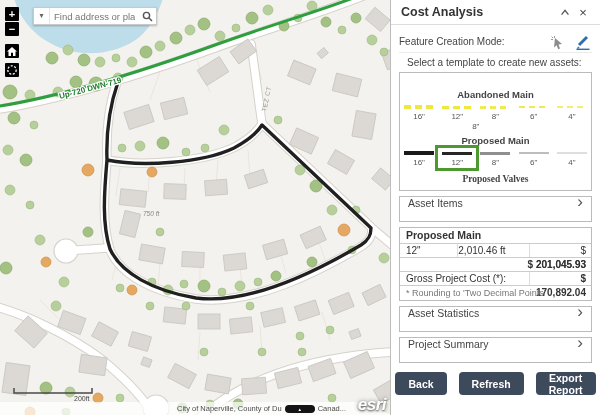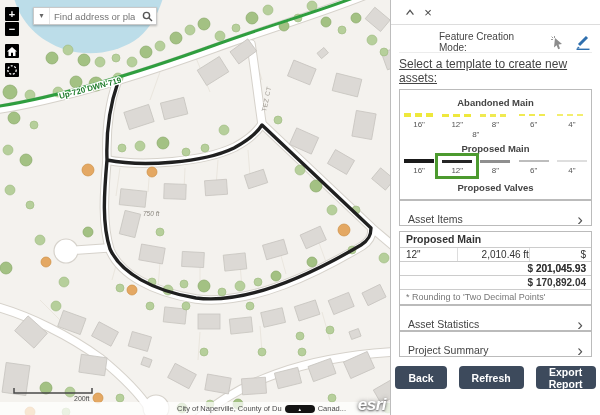--- a/index.html
+++ b/index.html
@@ -37,55 +37,55 @@
   .panel { width:210px; flex:none; background:#fff; border-left:1px solid #bdbdbd; display:flex; flex-direction:column; }
   .p-header { height:25px; flex:none; display:flex; align-items:center; padding:0 8px 0 10px; border-bottom:1px solid #ddd; }
   .p-title { font-size:12.5px; font-weight:bold; color:#333; flex:1; }
   .hicon { width:18px; text-align:center; color:#555; cursor:pointer; display:flex; justify-content:center; }
   .close-x { font-size:13px; color:#444; }
   .p-body { flex:1; padding:6px 8px 0; overflow:hidden; }
 
   .project-box { border:1px solid #9a9a9a; padding:3px 5px; font-size:11px; color:#333; margin-bottom:6px; }
 
   .feature-row { display:flex; align-items:center; height:22px; border-bottom:1px solid #ececec; margin-bottom:4px; }
-  .feature-label { font-size:10px; color:#444; flex:1;margin-left:40px; }
+  .feature-label { font-size:10px; color:#444; flex:1; }
   .fc-icon { margin-left:8px; cursor:pointer; display:flex; }
 
-  .prompt { font-size:12px; color:#444; margin:2px 0 4px;text-decoration:underline; }
-
-  .tpl-card { border:1px solid #bbb; padding-top:4px; }
+  .prompt { font-size:10px; color:#444; margin:2px 8px 4px; }
+
+  .tpl-card { border:1px solid #bbb; padding-top:13px; }
   .tpl-title { text-align:center; font-size:9.5px; font-weight:bold; color:#444; margin:3px 0 2px; }
-  .tpl-title.last { margin-top:6px; padding-bottom:4px; }
+  .tpl-title.last { margin-top:6px; padding-bottom:4px;font-family:Liberation Serif, serif; }
   .tpl-row { display:flex; }
   .tpl-item { width:20%; display:flex; flex-direction:column; align-items:center; cursor:pointer; }
   .tpl-item.selected { outline:3px solid #4c9a2f; }
   .swc { height:10px; display:flex; align-items:center; }
   .sw { width:30px; display:block; }
   .sw-y1 { height:4px;   background:repeating-linear-gradient(90deg,#eee83c 0 7px,rgba(0,0,0,0) 7px 11px); }
   .sw-y2 { height:3px;   background:repeating-linear-gradient(90deg,#eee83c 0 7px,rgba(0,0,0,0) 7px 11px); }
   .sw-y3 { height:3px;   background:repeating-linear-gradient(90deg,#f0ea52 0 6px,rgba(0,0,0,0) 6px 10px); }
   .sw-y4 { height:2px;   background:repeating-linear-gradient(90deg,#f0ea52 0 6px,rgba(0,0,0,0) 6px 10px); }
   .sw-y5 { height:2px;   background:repeating-linear-gradient(90deg,#f3ee6e 0 6px,rgba(0,0,0,0) 6px 10px); }
   .sw-p1 { height:4px; background:#1a1a1a; }
   .sw-p2 { height:3px; background:#262626; }
   .sw-p3 { height:3px; background:#8f8f8f; }
   .sw-p4 { height:2px; background:#bdbdbd; }
   .sw-p5 { height:2px; background:#dedede; }
   .tpl-size { font-size:8px; color:#555; height:10px; line-height:10px; }
   .row-offset { padding-left:33%; }
 
-  .bar { border:1px solid #bbb; height:26px; display:flex; align-items:flex-end; padding:0 8px;
-         font-size:10.5px; color:#444; cursor:pointer; background:#fff; }
+  .bar { border:1px solid #bbb; height:26px; display:flex; align-items:flex-start; padding:0 8px;
+         margin-top:5px; font-size:10.5px; color:#444; cursor:pointer; background:#fff; }
   .chev { margin-left:auto; font-size:17px; color:#555; line-height:10px; font-weight:normal; }
 
   .cost-card { border:1px solid #bbb; margin-top:5px; font-size:10px; color:#333; }
   .cc-header { font-weight:bold; font-size:10.5px; line-height:15px; padding:0 6px; border-bottom:1px solid #ccc; }
   .cc-row { display:flex; border-bottom:1px solid #ccc; height:14px; align-items:stretch; line-height:14px; }
   .cc-c1 { width:30%; padding-left:6px; }
-  .cc-c2 { width:38%; text-align:right; border-left:1px solid #ddd; border-right:1px solid #ddd; }
+  .cc-c2 { width:38%; text-align:left; border-left:1px solid #ddd; border-right:1px solid #ddd; }
   .cc-c3 { flex:1; text-align:right; padding-right:5px; }
   .cc-tl { width:68%; padding-left:6px; border-right:1px solid #ddd; }
   .cc-tv { flex:1; text-align:right; padding-right:5px; font-weight:bold; }
   .cc-note { font-size:9px; color:#777; line-height:14px; padding:0 6px; }
 
   .btn-row { display:flex; justify-content:center; gap:12px; margin-top:9px; }
   .btn { background:#3d4a5c; color:#fff; font-size:10.5px; font-weight:bold; border:none; border-radius:4px;
          height:23px; padding:0 13px; font-family:inherit; cursor:pointer; }
 </style>
 </head>
@@ -326,20 +326,21 @@
     <div class="attrib">
       <span>City of Naperville, County of Du</span>
       <span class="pill">▴</span>
       <span>Canad...</span>
     </div>
     <div class="esri">esri</div>
   </div>
 
   <div class="panel">
     <div class="p-header">
+      <span class="p-title">Cost Analysis</span>
       <span class="hicon">
         <svg width="12" height="10" viewBox="0 0 14 10">
           <polyline points="3,8 7,3 11,8" stroke="#555" stroke-width="1.5" fill="none"></polyline>
         </svg>
       </span>
       <span class="hicon close-x">×</span>
     </div>
 
     <div class="p-body">
 
@@ -453,20 +454,21 @@
         <div class="cc-header">Proposed Main</div>
         <div class="cc-row">
           <span class="cc-c1">12"</span>
           <span class="cc-c2">2,010.46 ft</span>
           <span class="cc-c3">$ 201,045.93</span>
         </div>
         <div class="cc-row">
           <span class="cc-tv">$ 201,045.93</span>
         </div>
         <div class="cc-row">
+          <span class="cc-tl">Gross Project Cost (*):</span>
           <span class="cc-tv">$ 170,892.04</span>
         </div>
         <div class="cc-note">* Rounding to 'Two Decimal Points'</div>
       </div>
 
       <div class="bar">
         <span>Asset Statistics</span>
         <span class="chev">›</span>
       </div>
 

